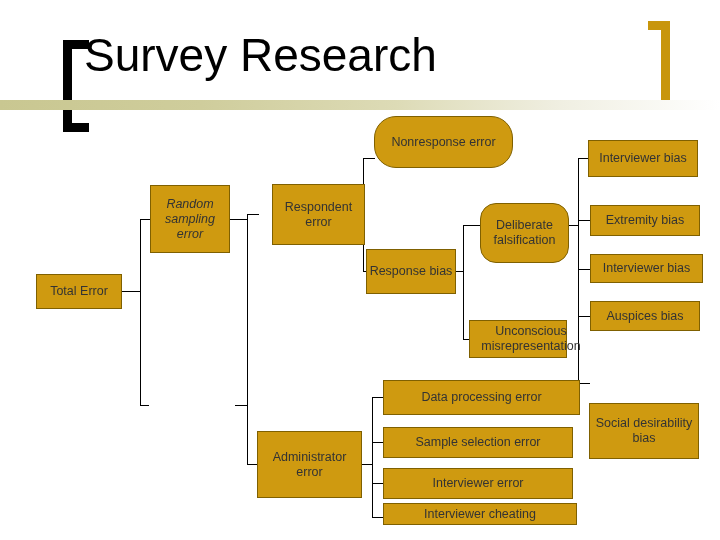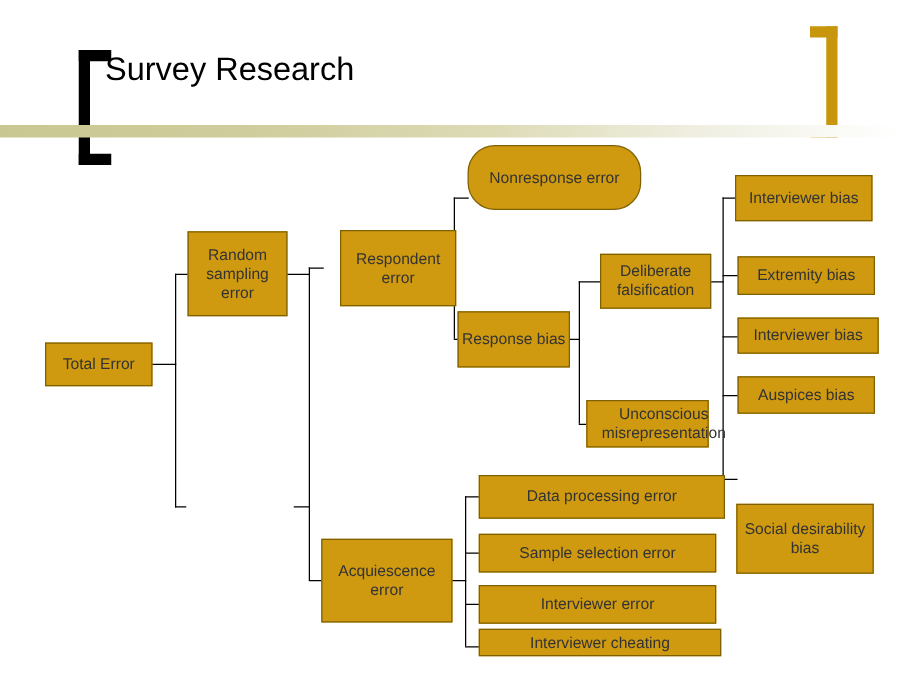--- a/index.html
+++ b/index.html
@@ -41,21 +41,21 @@
   }
   #header-rule {
     position: absolute;
     left: 0; top: 100px;
     width: 720px; height: 10px;
     background: linear-gradient(to right, #c9c791 0%, #cfcd9c 28%, #dddbb6 55%, #f0efe2 78%, #ffffff 100%);
   }
   #page-title {
     position: absolute;
     left: 84px; top: 33px;
-    font-size: 26px;
+    font-size: 46px;
     line-height: 44px;
     color: #000000;
     white-space: nowrap;
     font-family: "Liberation Sans", sans-serif;
   }
 
   
   #diagram {
     position: absolute;
     left: 0; top: 0;
@@ -133,42 +133,42 @@
   <div class="conn v" style="left:372px; top:397px; height:120px;"></div>
   <div class="conn h" style="left:372px; top:397px; width:12px;"></div>
   <div class="conn h" style="left:372px; top:442px; width:12px;"></div>
   <div class="conn h" style="left:372px; top:483px; width:12px;"></div>
   <div class="conn h" style="left:372px; top:517px; width:12px;"></div>
 
   <div class="node" style="left:36px;  top:274px; width:86px;  height:35px;">
     <span class="lbl">Total Error</span>
   </div>
 
-  <div class="node" style="left:150px; top:185px; width:80px;  height:68px;">
+  <div class="node" style="left:150px; top:185px; width:80px;  height:68px;font-style:italic;">
     <span class="lbl">Random sampling error</span>
   </div>
 
 
   <div class="node" style="left:272px; top:184px; width:93px;  height:61px;">
     <span class="lbl">Respondent error</span>
   </div>
 
   <div class="node" style="left:257px; top:431px; width:105px; height:67px;">
-    <span class="lbl">Acquiescence error</span>
+    <span class="lbl">Administrator error</span>
   </div>
 
   <div class="node" style="left:374px; top:116px; width:139px; height:52px;border-radius:22px;">
     <span class="lbl">Nonresponse error</span>
   </div>
 
   <div class="node" style="left:366px; top:249px; width:90px;  height:45px;">
     <span class="lbl">Response bias</span>
   </div>
 
-  <div class="node" style="left:480px; top:203px; width:89px;  height:44px;">
+  <div class="node" style="left:480px; top:203px; width:89px;  height:60px;border-radius:16px;">
     <span class="lbl">Deliberate falsification</span>
   </div>
 
   <div class="node overflow" style="left:469px; top:320px; width:98px; height:38px;padding-left:44px;">
     <span class="lbl" style="white-space:normal; width:130px; margin-left:-16px;">Unconscious misrepresentation</span>
   </div>
 
   <div class="node" style="left:588px; top:140px; width:110px; height:37px;">
     <span class="lbl">Interviewer bias</span>
   </div>

